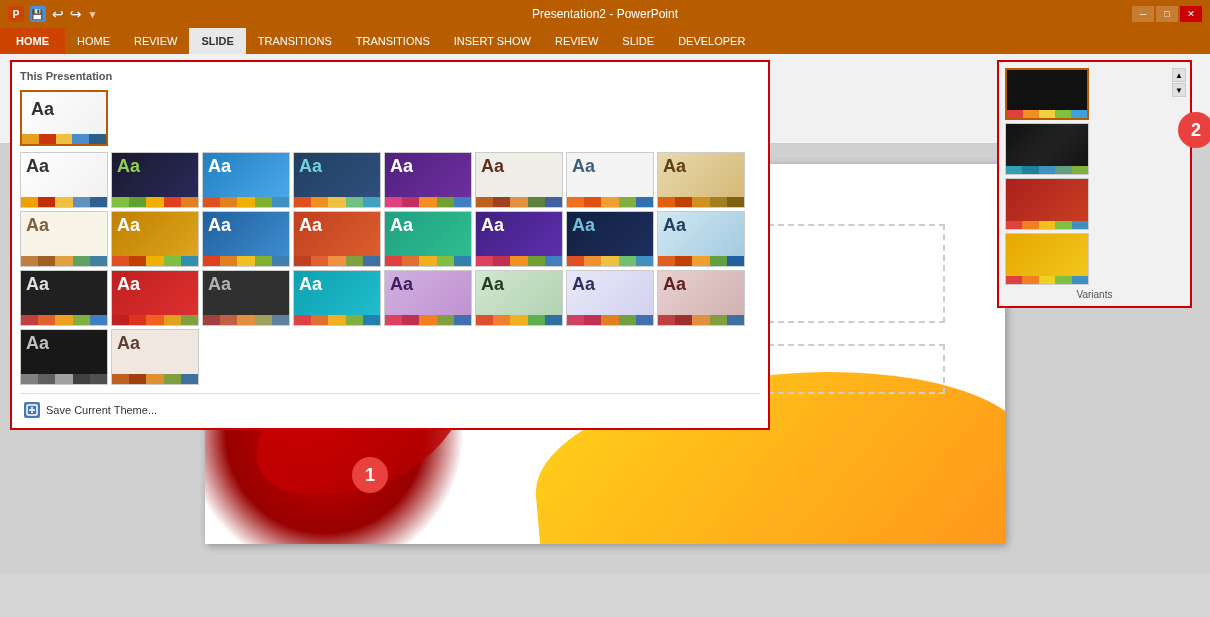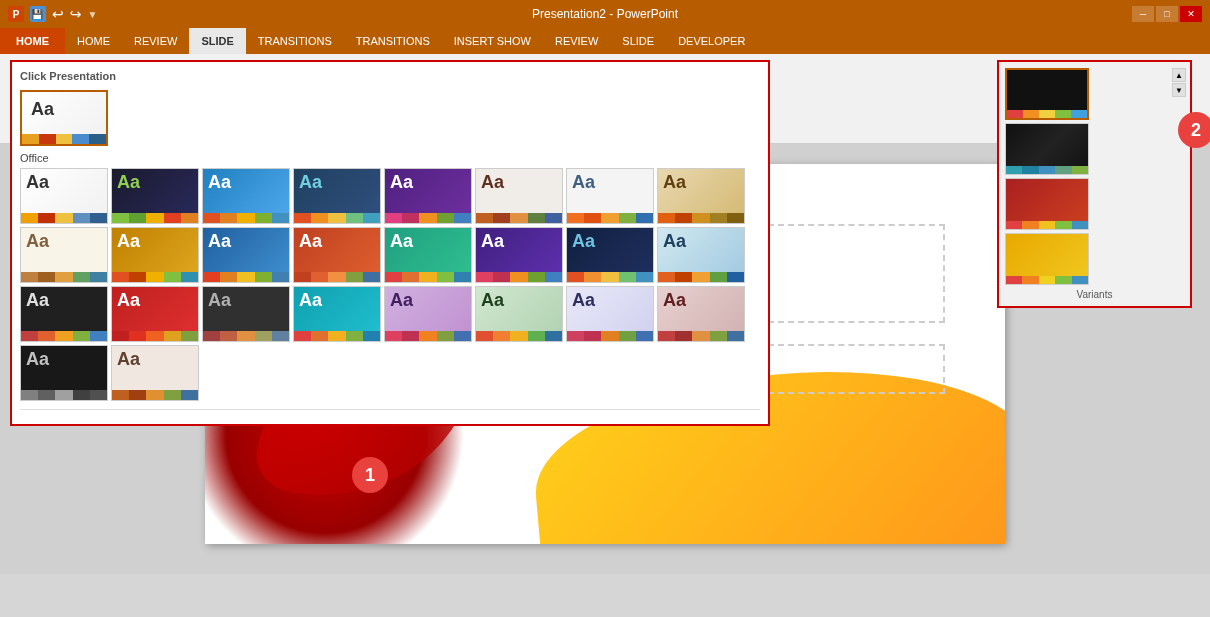--- a/index.html
+++ b/index.html
@@ -293,38 +293,37 @@
   <div class="ribbon-tab">REVIEW</div>
   <div class="ribbon-tab">SLIDE</div>
   <div class="ribbon-tab">DEVELOPER</div>
 </div>
 
 <div class="ribbon-content" style="position:relative; height:60px;">
   
 </div>
 
 <div class="themes-panel">
-  <div class="themes-panel-title">Click Presentation</div>
+  <div class="themes-panel-title">This Presentation</div>
 
   <div style="display:flex; margin-bottom:6px;">
     <div class="theme-thumb selected" style="width:88px; height:56px;">
       <div class="t1" style="width:100%; height:100%; position:relative;">
         <span class="theme-aa" style="color:#333; position:absolute; top:4px; left:4px; font-size:18px; font-weight:bold;">Aa</span>
         <div class="theme-bar">
           <span style="background:#e8a020;"></span>
           <span style="background:#c8380c;"></span>
           <span style="background:#f0c040;"></span>
           <span style="background:#4a8ccc;"></span>
           <span style="background:#2a6088;"></span>
         </div>
       </div>
     </div>
   </div>
 
-  <div class="themes-section-label">Office</div>
 
   <div class="themes-grid">
 
     <div class="theme-thumb t1">
       <span class="theme-aa" style="color:#333;">Aa</span>
       <div class="theme-bar">
           <span style="background:#f0a000;"></span>
           <span style="background:#c03000;"></span>
           <span style="background:#f0c040;"></span>
           <span style="background:#6090c0;"></span>
@@ -580,20 +579,29 @@
           <span style="background:#c06020;"></span>
           <span style="background:#a04010;"></span>
           <span style="background:#e09030;"></span>
           <span style="background:#80a040;"></span>
           <span style="background:#4070a0;"></span>
         </div>
     </div>
   </div>
 
   <div class="panel-footer">
+    <div class="panel-footer-item">
+      <div class="panel-footer-icon" style="background:#4a7ab5; display:flex; align-items:center; justify-content:center;">
+        <svg width="12" height="12" viewBox="0 0 12 12">
+            <rect x="1" y="1" width="10" height="10" rx="1" fill="none" stroke="white" stroke-width="1.5"></rect>
+            <path d="M3 6h6M6 3v6" stroke="white" stroke-width="1.5"></path>
+          </svg>
+      </div>
+      <span>Save Current Theme...</span>
+    </div>
   </div>
 
   <div class="annotation-circle" style="left: 340px; top: 395px;">1</div>
 </div>
 
 <div class="variants-panel" style="position:fixed; top:60px; right:18px; width:195px; border:2px solid #c00; background:#f1f1f1; z-index:100; padding:6px;">
   <div style="display:flex; flex-wrap:wrap; gap:3px; padding-right:16px;">
 
     <div class="variant-thumb selected" style="width:84px; height:52px; background:#111; border:2px solid #b85c00; position:relative;">
       <div style="position:absolute; bottom:0; left:0; right:0; height:8px; display:flex;">

